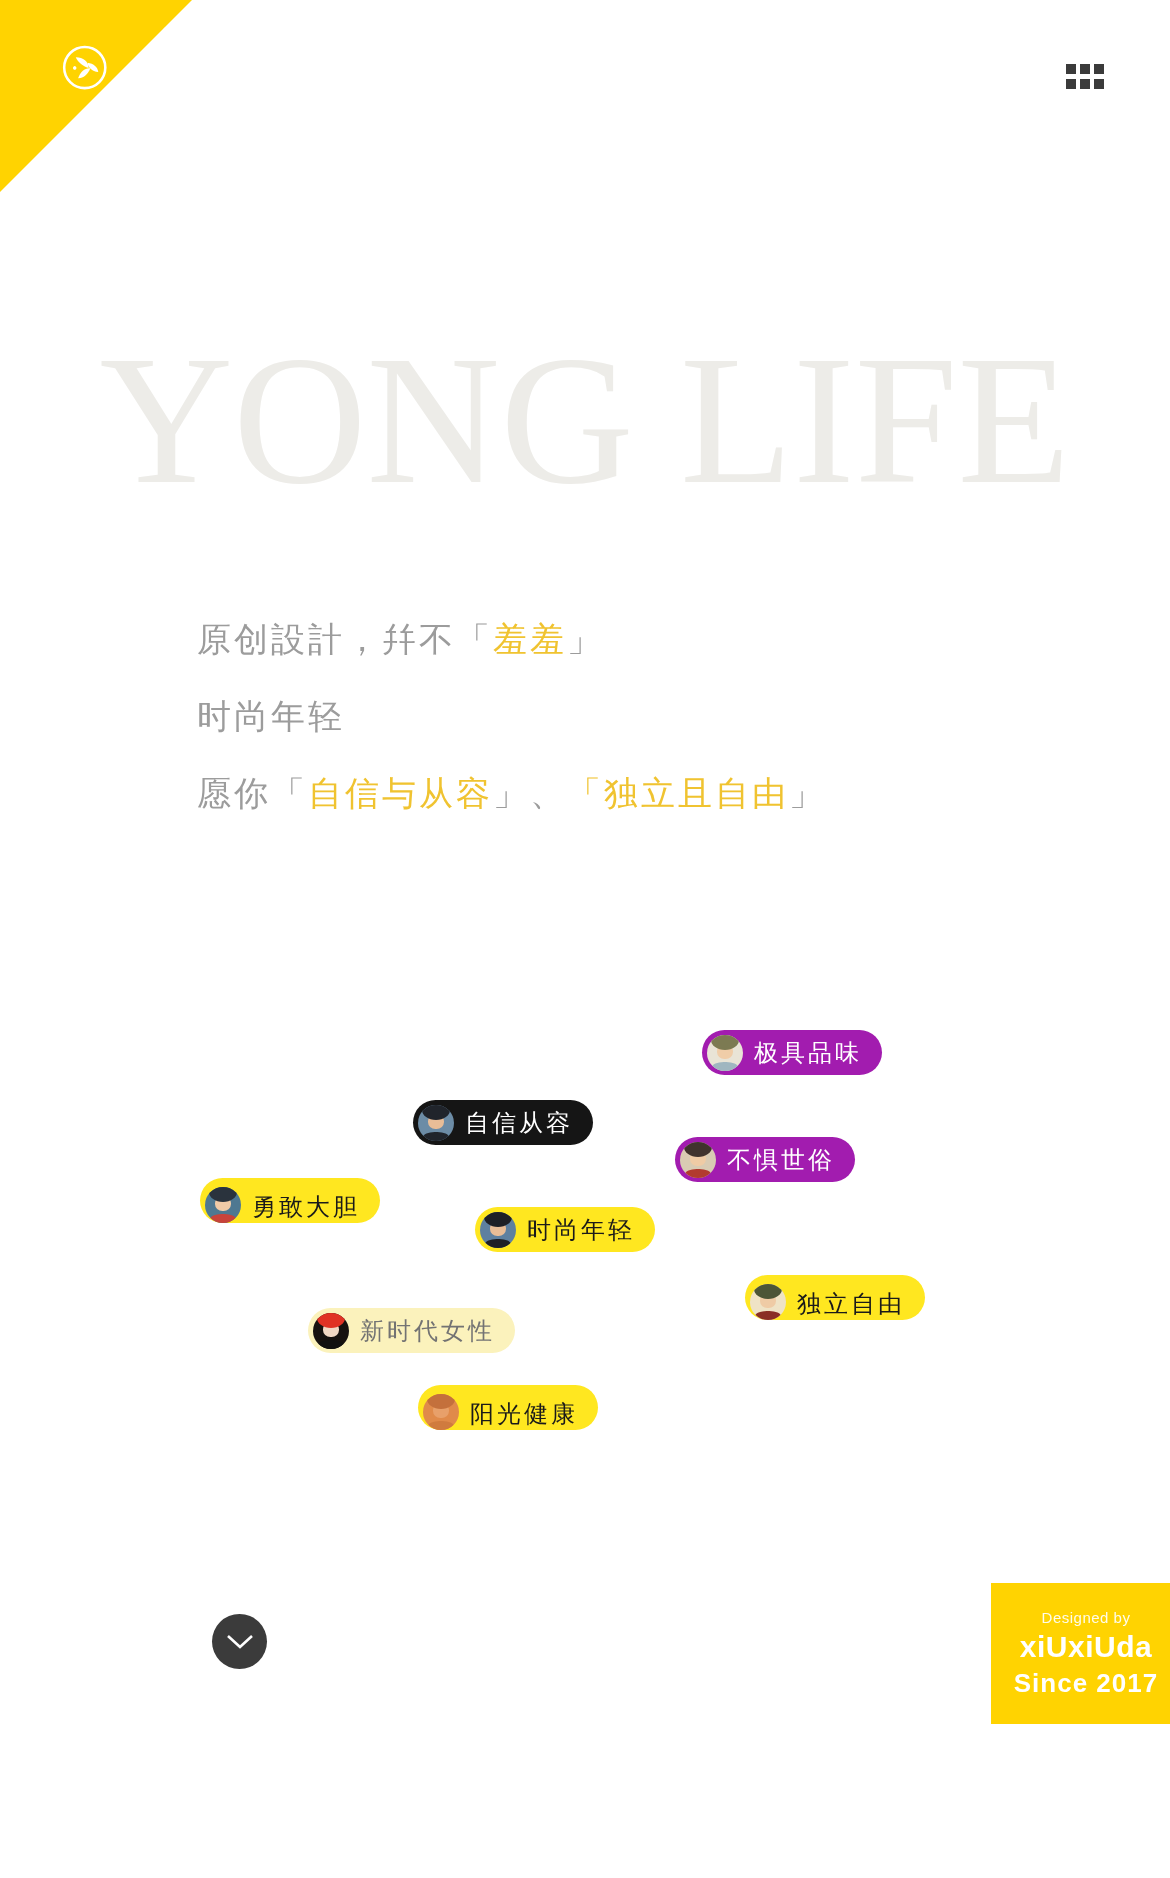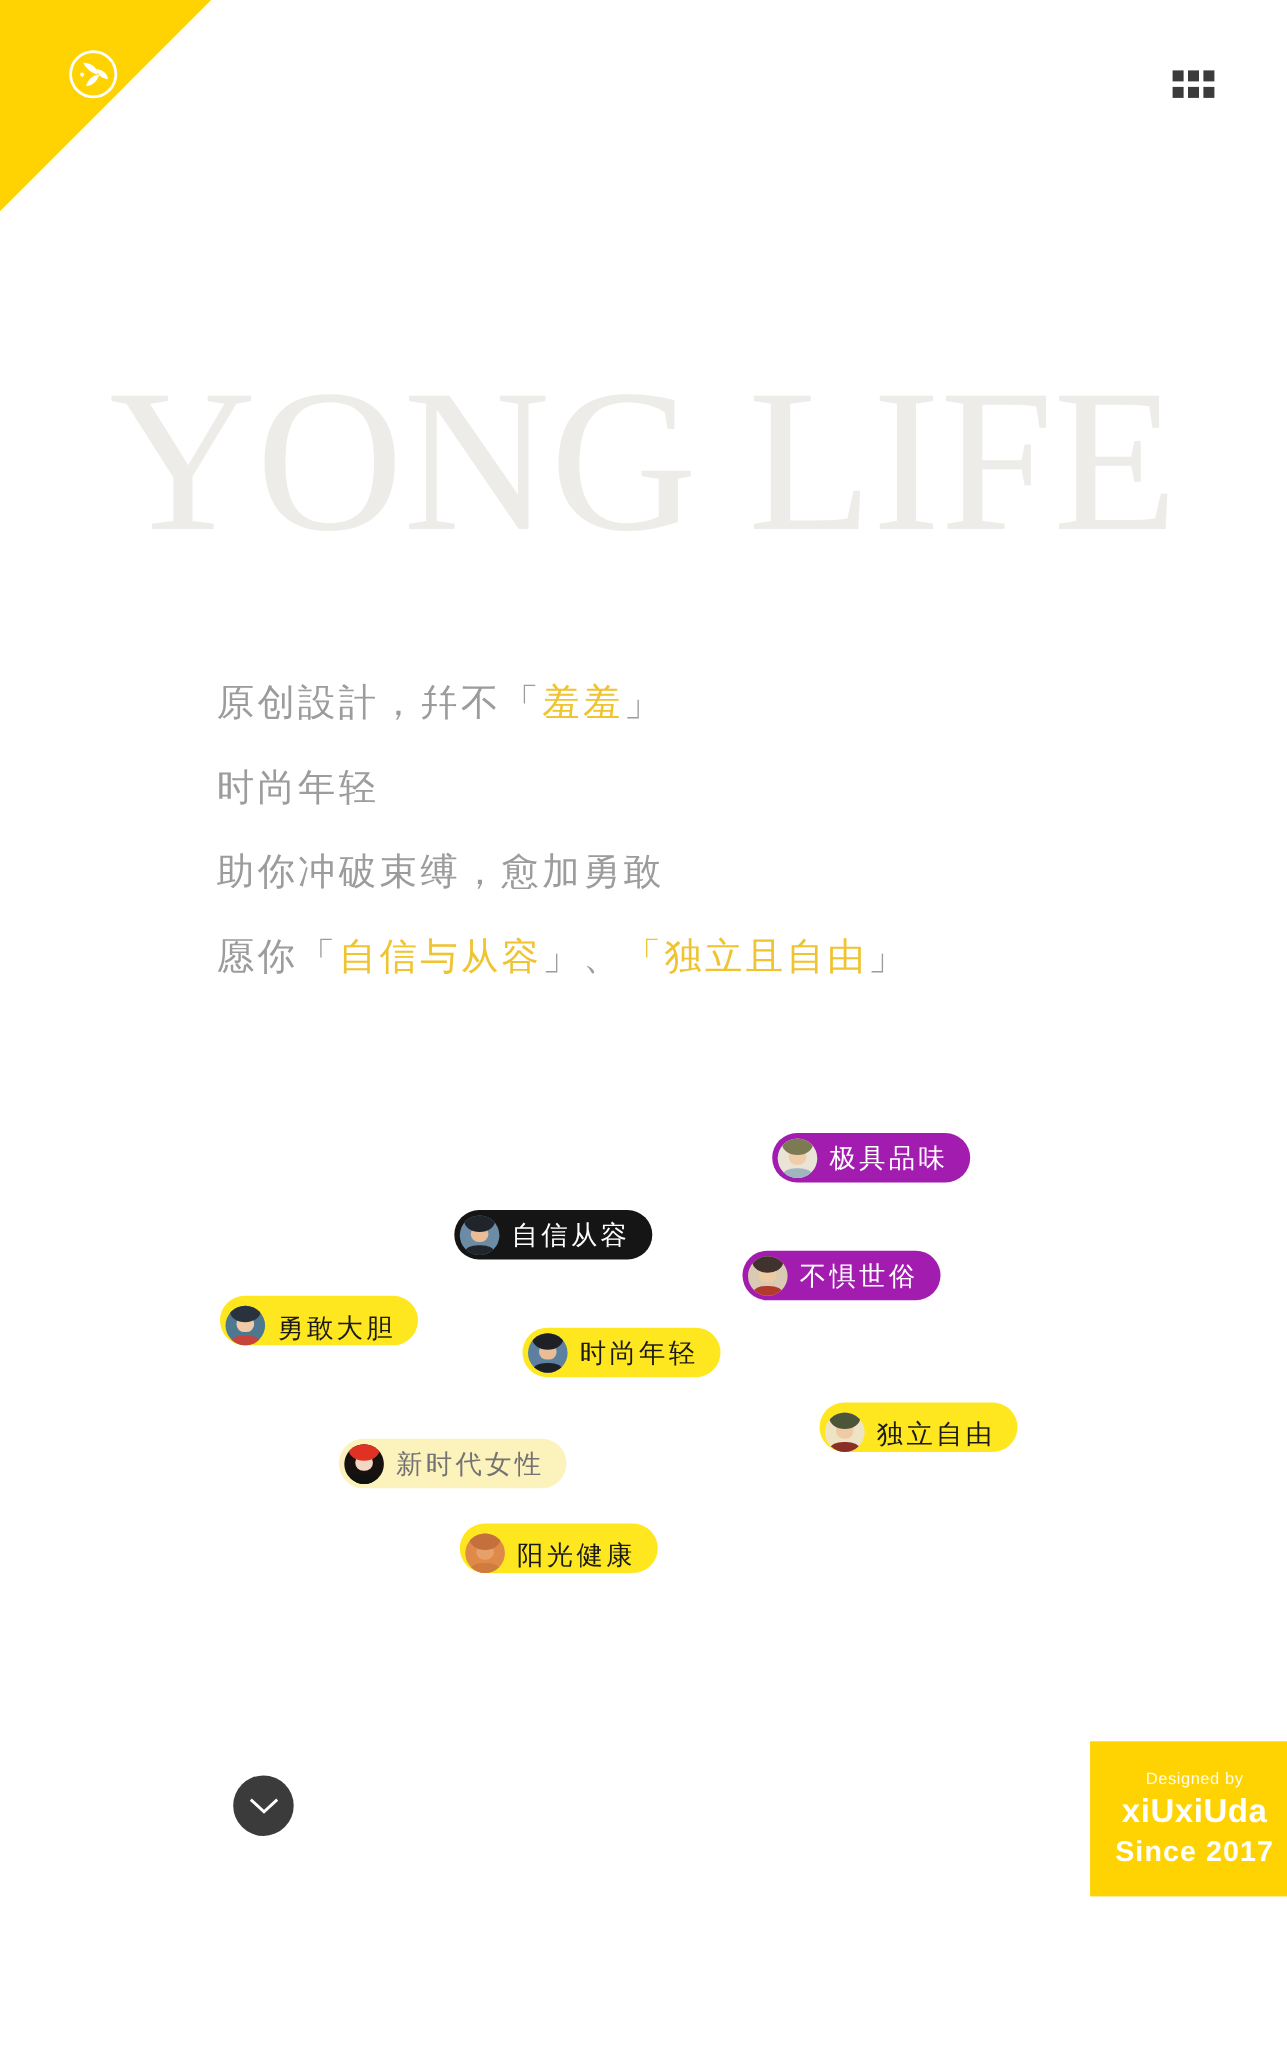--- a/index.html
+++ b/index.html
@@ -89,21 +89,20 @@
       <i></i>
     <i></i>
       <i></i>
       <i></i>
   </div>
 
   <div class="watermark">YONG LIFE</div>
   <div class="para" id="hero-lines">
       <div><span class="seg-gray">原创設計，幷不「</span><span class="seg-yellow">羞羞</span><span class="seg-gray">」</span></div>
       <div><span class="seg-gray">时尚年轻</span></div>
-      <div><span class="seg-gray">助你冲破束缚，愈加勇敢</span></div>
       <div><span class="seg-gray">愿你「</span><span class="seg-yellow">自信与从容</span><span class="seg-gray">」、</span><span class="seg-yellow">「独立且自由</span><span class="seg-gray">」</span></div>
     </div>
 
   <div id="tags">
       <div class="tag tag-gray" style="left: 702px; top: 1030px;">
         <span class="avatar" style="background: rgb(233, 228, 214);">
           <i class="accent" style="background: rgb(159, 182, 192);"></i>
           <i class="face" style="background: rgb(240, 205, 168);"></i>
           <i class="hair" style="background: rgb(124, 122, 82);"></i>
         </span>

